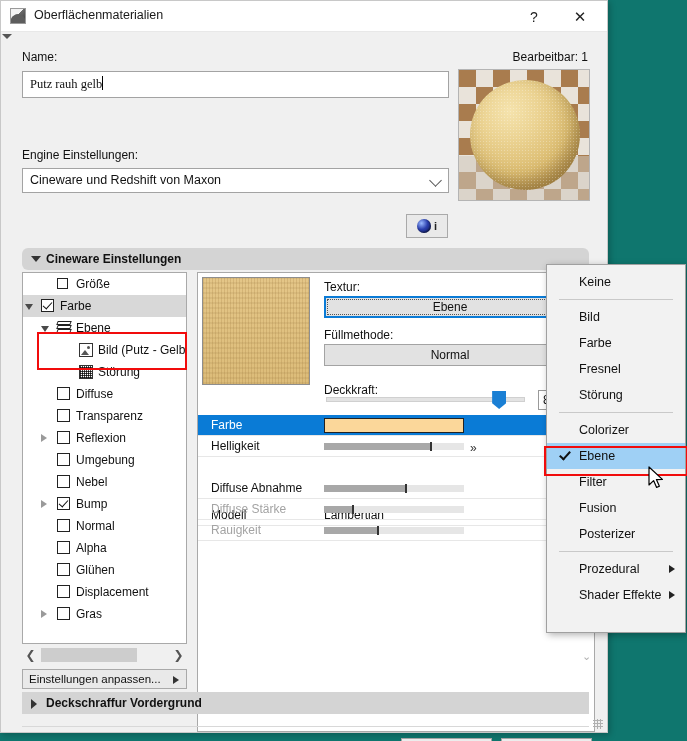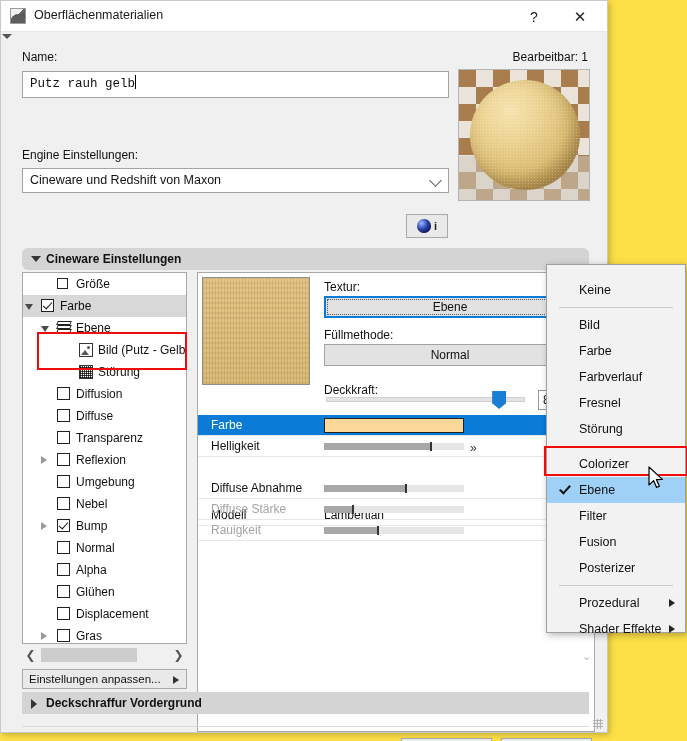--- a/index.html
+++ b/index.html
@@ -5,21 +5,21 @@
   * { box-sizing: border-box; }
   html, body {
     margin: 0; padding: 0;
     width: 687px; height: 741px;
     background: #ffffff;
     font-family: "Liberation Sans", sans-serif;
     font-size: 12px;
     color: #000000;
     overflow: hidden;
   }
-  #root { position: relative; width: 687px; height: 741px; background:#fde047; }
+  #root { position: relative; width: 687px; height: 741px; background:#0f766e; }
 
   
   .window {
     position: absolute; left: 0; top: 0;
     width: 608px; height: 733px;
     background: #f0f0f0;
     border: 1px solid #c8c8c8;
     box-shadow: 2px 2px 6px rgba(0,0,0,0.22);
   }
   .titlebar {
@@ -60,21 +60,21 @@
   }
 
   .body { position: absolute; left:0; top:31px; right:0; bottom:0; }
 
   .lbl { position:absolute; font-size:12px; color:#111; }
 
   
   .name-input {
     position:absolute; left:21px; top:39px; width:427px; height:27px;
     background:#fff; border:1px solid #a3a3a3; padding:0 7px;
-    font-family:Liberation Mono, monospace; font-size:12.5px; color:#111;
+    font-family:Liberation Serif, serif; font-size:12.5px; color:#111;
     line-height:25px;
   }
   .caret {
     display:inline-block; width:1px; height:14px; background:#000;
     vertical-align:-2px; margin-left:0px;
   }
 
   
   .preview {
     position:absolute; left:457px; top:37px; width:132px; height:132px;
@@ -290,21 +290,21 @@
   #btn-ok { left:500px; width:91px; }
   .grip { position:absolute; right:4px; bottom:3px; width:10px;height:10px;
     background-image: radial-gradient(#b0b0b0 1px, transparent 1.2px);
     background-size:3px 3px; }
 
   
   .menu {
     position:absolute; left:546px; top:264px; width:140px; height:369px;
     background:#f2f2f2; border:1px solid #a0a0a0;
     box-shadow:2px 2px 7px rgba(0,0,0,0.3);
-    padding: 12px 0;
+    padding: 4px 0;
     z-index: 30;
   }
   .mi {
     position:relative; height:26px; line-height:26px;
     font-size:12.5px; color:#111; padding-left:32px; white-space:nowrap;
   }
   .mi.sel { background:#9fd0f5; }
   .mi .check {
     position:absolute; left:12px; top:7px; width:10px; height:10px;
   }
@@ -394,24 +394,20 @@
             </span>
             <span class="tlabel" style="left: 53px;">Ebene</span>
           </div>
           <div class="trow">
             <span class="ticon ico-img" style="left: 56px;"></span>
             <span class="tlabel" style="left: 75px;">Bild (Putz - Gelb Rau</span>
           </div>
           <div class="trow">
             <span class="ticon ico-noise" style="left: 56px;"></span>
             <span class="tlabel" style="left: 75px;">Störung</span>
-          </div>
-          <div class="trow">
-            <span class="cbox" style="left: 34px;"></span>
-            <span class="tlabel" style="left: 53px;">Diffusion</span>
           </div>
           <div class="trow">
             <span class="cbox" style="left: 34px;"></span>
             <span class="tlabel" style="left: 53px;">Diffuse</span>
           </div>
           <div class="trow">
             <span class="cbox" style="left: 34px;"></span>
             <span class="tlabel" style="left: 53px;">Transparenz</span>
           </div>
           <div class="trow">
@@ -550,21 +546,20 @@
       </div>
       <div class="grip"></div>
     </div>
   </div>
 
   <div class="menu" id="menu">
       <div class="mi"><span>Keine</span></div>
       <div class="msep"></div>
       <div class="mi"><span>Bild</span></div>
       <div class="mi"><span>Farbe</span></div>
-      <div class="mi"><span>Farbverlauf</span></div>
       <div class="mi"><span>Fresnel</span></div>
       <div class="mi"><span>Störung</span></div>
       <div class="msep"></div>
       <div class="mi"><span>Colorizer</span></div>
       <div class="mi sel"><span class="check"></span><span>Ebene</span></div>
       <div class="mi"><span>Filter</span></div>
       <div class="mi"><span>Fusion</span></div>
       <div class="mi"><span>Posterizer</span></div>
       <div class="msep"></div>
       <div class="mi"><span>Prozedural</span><span class="sub"></span></div>

